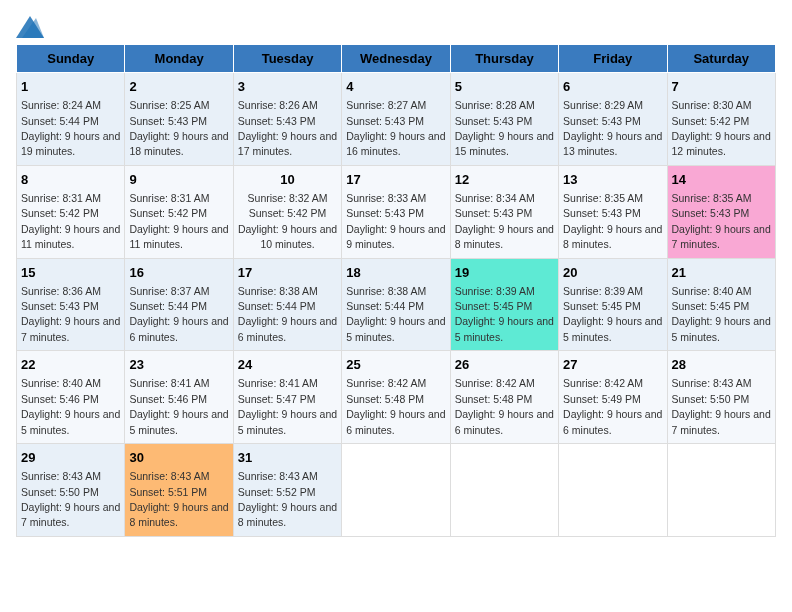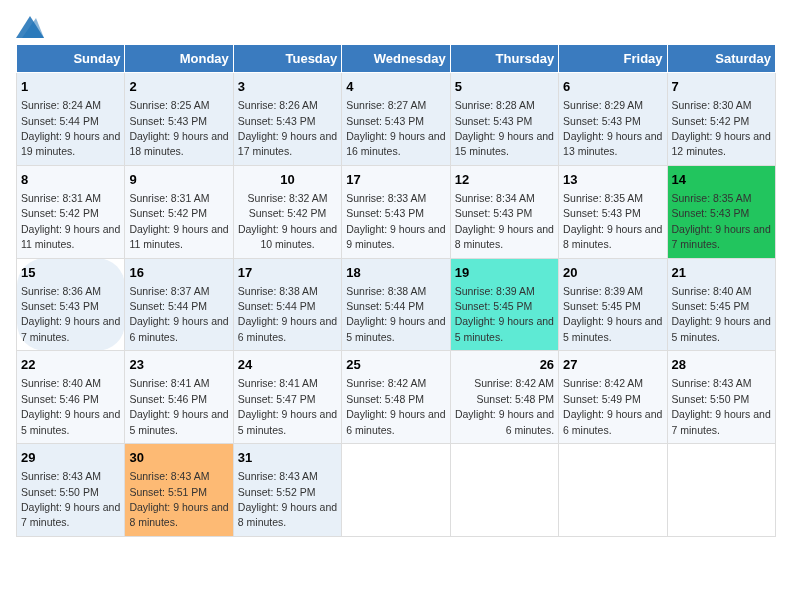--- a/index.html
+++ b/index.html
@@ -57,23 +57,23 @@
       font-size: 16px;
       color: #555;
     }
     .calendar {
       width: 100%;
       border-collapse: collapse;
       font-size: 11px;
     }
     .calendar th {
       background-color: #3a7bbf;
-      color: #ffffff;
+      color: #000000;
       padding: 6px 4px;
-      text-align: right;
+      text-align: center;
       font-size: 13px;
       font-weight: bold;
       border: 1px solid #fff;
     }
     .calendar td {
       vertical-align: top;
       padding: 5px 4px;
       border: 1px solid #ddd;
       width: calc(100% / 7);
       min-height: 80px;
@@ -147,37 +147,37 @@
         <td style="background-color: rgb(232, 240, 248);"><span class="day-number">6</span><span class="day-info">Sunrise: 8:29 AM<br>Sunset: 5:43 PM<br>Daylight: 9 hours and 13 minutes.</span></td>
         <td style="background-color: rgb(232, 240, 248);"><span class="day-number">7</span><span class="day-info">Sunrise: 8:30 AM<br>Sunset: 5:42 PM<br>Daylight: 9 hours and 12 minutes.</span></td>
       </tr>
       <tr>
         <td style="background-color: rgb(245, 248, 252);"><span class="day-number">8</span><span class="day-info">Sunrise: 8:31 AM<br>Sunset: 5:42 PM<br>Daylight: 9 hours and 11 minutes.</span></td>
         <td style="background-color: rgb(245, 248, 252);"><span class="day-number">9</span><span class="day-info">Sunrise: 8:31 AM<br>Sunset: 5:42 PM<br>Daylight: 9 hours and 11 minutes.</span></td>
         <td style="background-color: rgb(245, 248, 252); text-align: center;"><span class="day-number">10</span><span class="day-info">Sunrise: 8:32 AM<br>Sunset: 5:42 PM<br>Daylight: 9 hours and 10 minutes.</span></td>
         <td style="background-color: rgb(245, 248, 252);"><span class="day-number">17</span><span class="day-info">Sunrise: 8:33 AM<br>Sunset: 5:43 PM<br>Daylight: 9 hours and 9 minutes.</span></td>
         <td style="background-color: rgb(245, 248, 252);"><span class="day-number">12</span><span class="day-info">Sunrise: 8:34 AM<br>Sunset: 5:43 PM<br>Daylight: 9 hours and 8 minutes.</span></td>
         <td style="background-color: rgb(245, 248, 252);"><span class="day-number">13</span><span class="day-info">Sunrise: 8:35 AM<br>Sunset: 5:43 PM<br>Daylight: 9 hours and 8 minutes.</span></td>
-        <td style="background-color: #22c55e;"><span class="day-number">14</span><span class="day-info">Sunrise: 8:35 AM<br>Sunset: 5:43 PM<br>Daylight: 9 hours and 7 minutes.</span></td>
+        <td style="background-color: #f9a8d4;"><span class="day-number">14</span><span class="day-info">Sunrise: 8:35 AM<br>Sunset: 5:43 PM<br>Daylight: 9 hours and 7 minutes.</span></td>
       </tr>
       <tr>
-        <td style="background-color: rgb(232, 240, 248); border-radius: 28px;"><span class="day-number">15</span><span class="day-info">Sunrise: 8:36 AM<br>Sunset: 5:43 PM<br>Daylight: 9 hours and 7 minutes.</span></td>
+        <td style="background-color: rgb(232, 240, 248);"><span class="day-number">15</span><span class="day-info">Sunrise: 8:36 AM<br>Sunset: 5:43 PM<br>Daylight: 9 hours and 7 minutes.</span></td>
         <td style="background-color: rgb(232, 240, 248);"><span class="day-number">16</span><span class="day-info">Sunrise: 8:37 AM<br>Sunset: 5:44 PM<br>Daylight: 9 hours and 6 minutes.</span></td>
         <td style="background-color: rgb(232, 240, 248);"><span class="day-number">17</span><span class="day-info">Sunrise: 8:38 AM<br>Sunset: 5:44 PM<br>Daylight: 9 hours and 6 minutes.</span></td>
         <td style="background-color: rgb(232, 240, 248);"><span class="day-number">18</span><span class="day-info">Sunrise: 8:38 AM<br>Sunset: 5:44 PM<br>Daylight: 9 hours and 5 minutes.</span></td>
         <td style="background-color: #5eead4;"><span class="day-number">19</span><span class="day-info">Sunrise: 8:39 AM<br>Sunset: 5:45 PM<br>Daylight: 9 hours and 5 minutes.</span></td>
         <td style="background-color: rgb(232, 240, 248);"><span class="day-number">20</span><span class="day-info">Sunrise: 8:39 AM<br>Sunset: 5:45 PM<br>Daylight: 9 hours and 5 minutes.</span></td>
         <td style="background-color: rgb(232, 240, 248);"><span class="day-number">21</span><span class="day-info">Sunrise: 8:40 AM<br>Sunset: 5:45 PM<br>Daylight: 9 hours and 5 minutes.</span></td>
       </tr>
       <tr>
         <td style="background-color: rgb(245, 248, 252);"><span class="day-number">22</span><span class="day-info">Sunrise: 8:40 AM<br>Sunset: 5:46 PM<br>Daylight: 9 hours and 5 minutes.</span></td>
         <td style="background-color: rgb(245, 248, 252);"><span class="day-number">23</span><span class="day-info">Sunrise: 8:41 AM<br>Sunset: 5:46 PM<br>Daylight: 9 hours and 5 minutes.</span></td>
         <td style="background-color: rgb(245, 248, 252);"><span class="day-number">24</span><span class="day-info">Sunrise: 8:41 AM<br>Sunset: 5:47 PM<br>Daylight: 9 hours and 5 minutes.</span></td>
         <td style="background-color: rgb(245, 248, 252);"><span class="day-number">25</span><span class="day-info">Sunrise: 8:42 AM<br>Sunset: 5:48 PM<br>Daylight: 9 hours and 6 minutes.</span></td>
-        <td style="background-color: rgb(245, 248, 252); text-align: right;"><span class="day-number">26</span><span class="day-info">Sunrise: 8:42 AM<br>Sunset: 5:48 PM<br>Daylight: 9 hours and 6 minutes.</span></td>
+        <td style="background-color: rgb(245, 248, 252);"><span class="day-number">26</span><span class="day-info">Sunrise: 8:42 AM<br>Sunset: 5:48 PM<br>Daylight: 9 hours and 6 minutes.</span></td>
         <td style="background-color: rgb(245, 248, 252);"><span class="day-number">27</span><span class="day-info">Sunrise: 8:42 AM<br>Sunset: 5:49 PM<br>Daylight: 9 hours and 6 minutes.</span></td>
         <td style="background-color: rgb(245, 248, 252);"><span class="day-number">28</span><span class="day-info">Sunrise: 8:43 AM<br>Sunset: 5:50 PM<br>Daylight: 9 hours and 7 minutes.</span></td>
       </tr>
       <tr>
         <td style="background-color: rgb(232, 240, 248);"><span class="day-number">29</span><span class="day-info">Sunrise: 8:43 AM<br>Sunset: 5:50 PM<br>Daylight: 9 hours and 7 minutes.</span></td>
         <td style="background-color: #fdba74; margin-left: 36px;"><span class="day-number">30</span><span class="day-info">Sunrise: 8:43 AM<br>Sunset: 5:51 PM<br>Daylight: 9 hours and 8 minutes.</span></td>
         <td style="background-color: rgb(232, 240, 248);"><span class="day-number">31</span><span class="day-info">Sunrise: 8:43 AM<br>Sunset: 5:52 PM<br>Daylight: 9 hours and 8 minutes.</span></td>
         <td class="empty-cell"></td>
         <td class="empty-cell"></td>
         <td class="empty-cell"></td>

